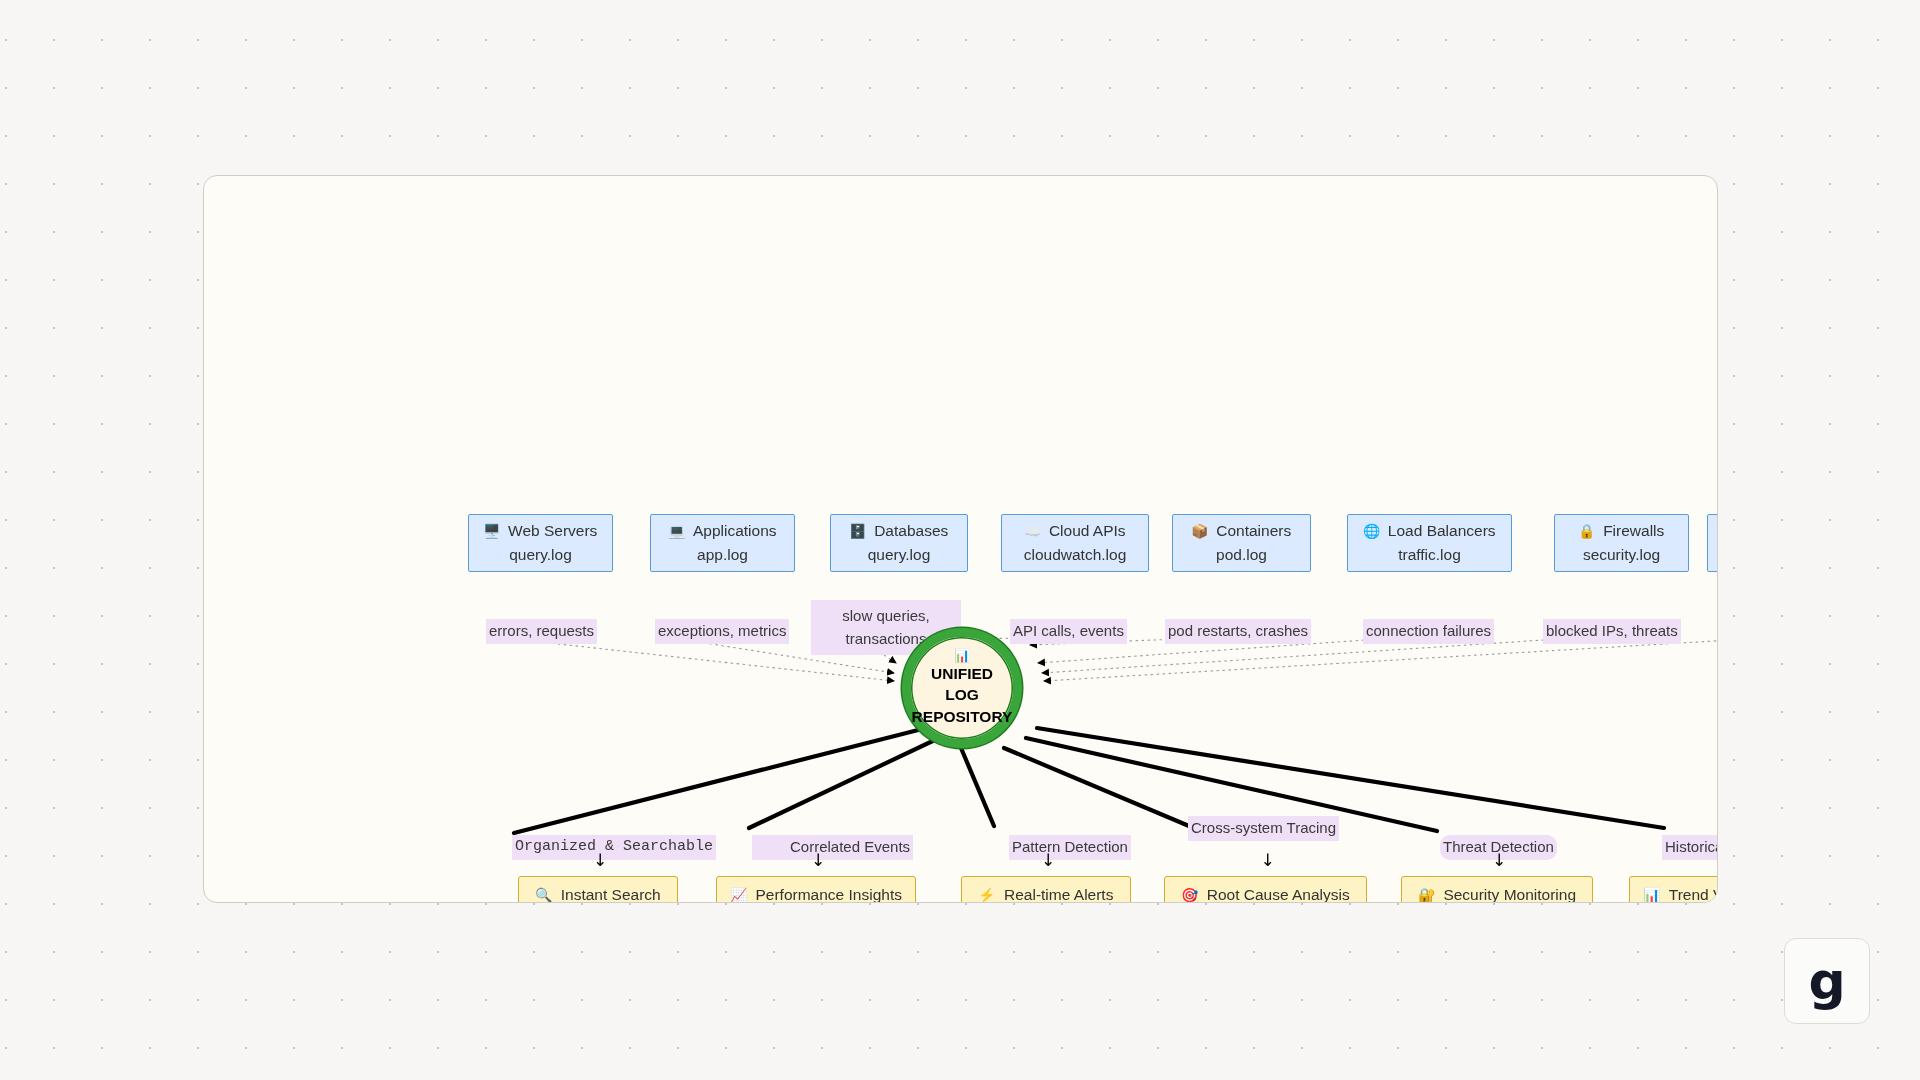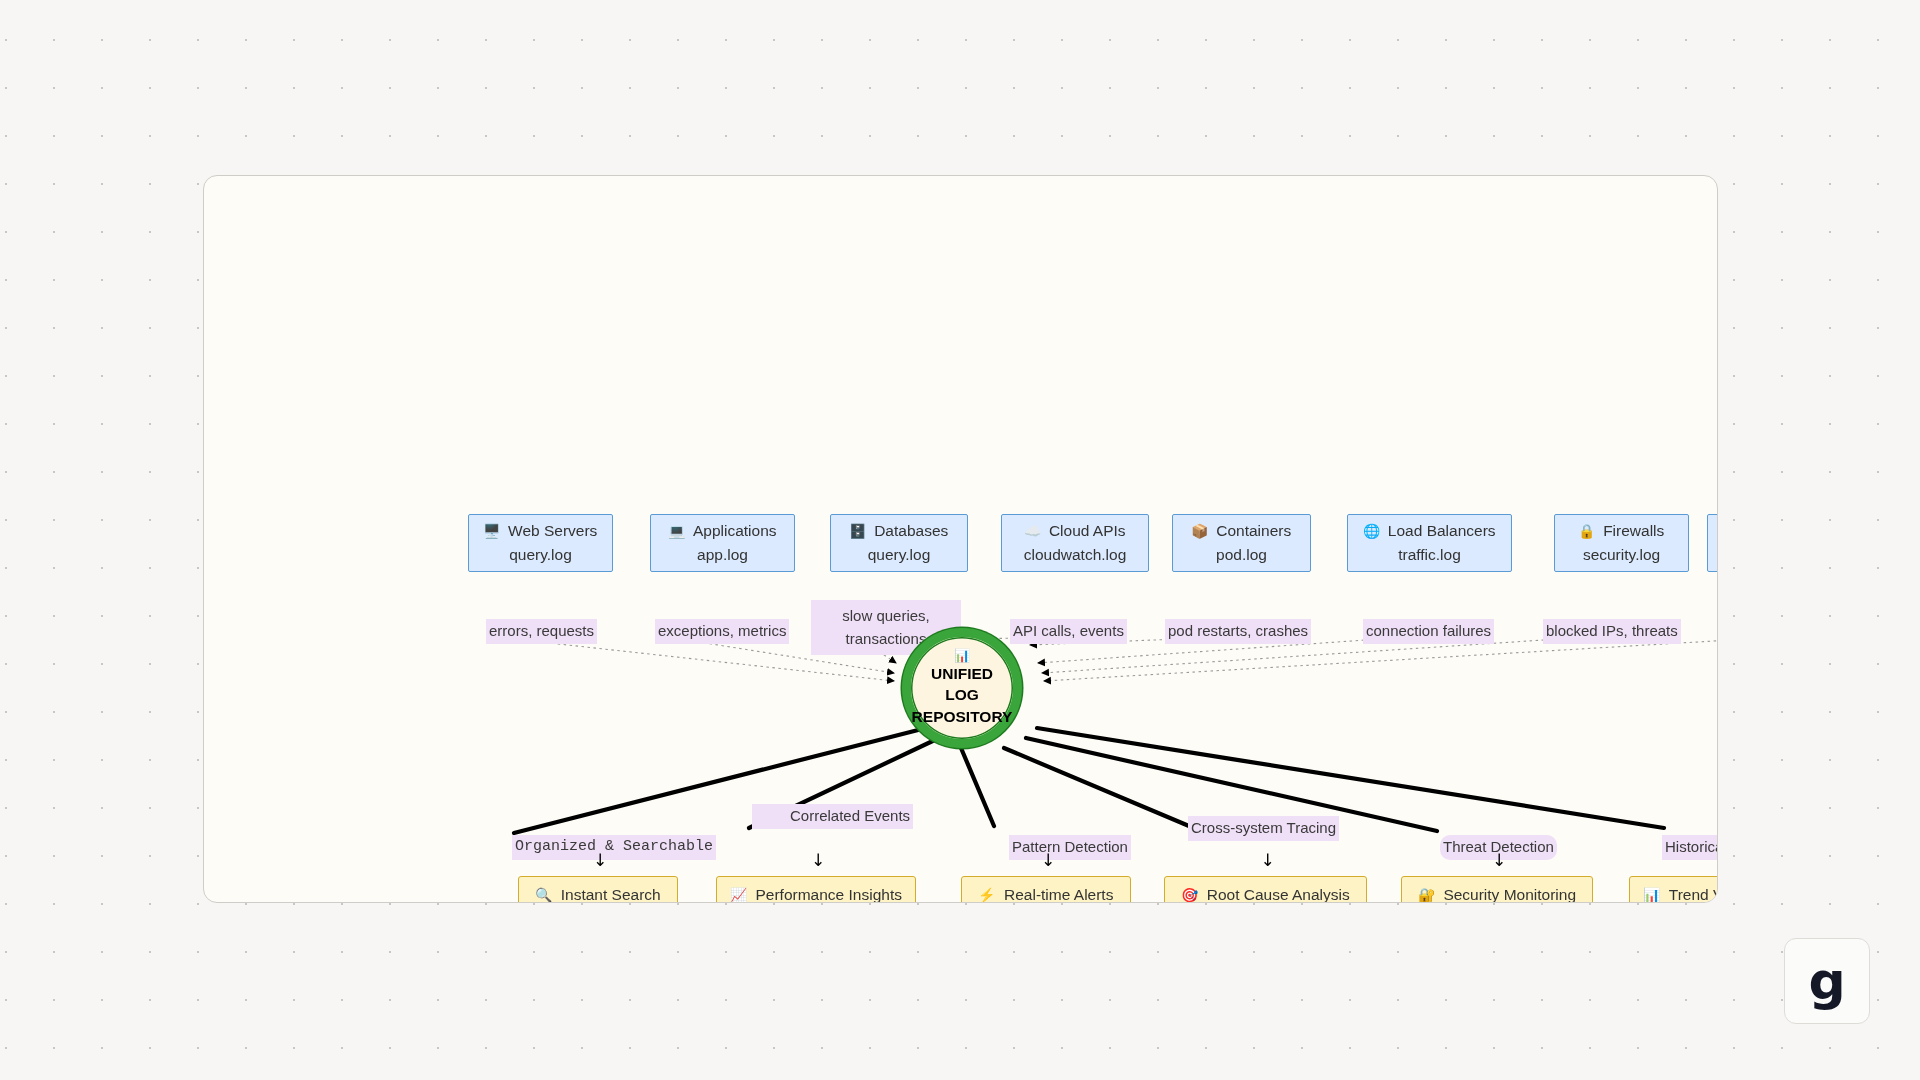--- a/index.html
+++ b/index.html
@@ -273,21 +273,21 @@
           <span>Security Monitoring</span>
         </div>
         <div class="node out-box" style="left: 1425px; top: 700px; width: 185px;">
           <span class="emoji">📊</span>
           <span>Trend Visualization</span>
         </div>
       </div>
     <div id="out-labels-layer">
         <div class="edge-label" style="left: 308px; top: 659px; font-family: Liberation Mono, monospace;">Organized &amp; Searchable</div>
         <div class="down-arrow" style="left: 389px; top: 676px;">↓</div>
-        <div class="edge-label" style="left: 548px; top: 628px; padding-left: 38px;">Correlated Events</div>
+        <div class="edge-label" style="left: 548px; top: 659px; padding-left: 38px;">Correlated Events</div>
         <div class="down-arrow" style="left: 607px; top: 676px;">↓</div>
         <div class="edge-label" style="left: 777px; top: 659px; margin-left: 28px;">Pattern Detection</div>
         <div class="down-arrow" style="left: 837px; top: 676px;">↓</div>
         <div class="edge-label" style="left: 984px; top: 640px;">Cross-system Tracing</div>
         <div class="down-arrow" style="left: 1056.5px; top: 676px;">↓</div>
         <div class="edge-label" style="left: 1236px; top: 659px; border-radius: 10px;">Threat Detection</div>
         <div class="down-arrow" style="left: 1288px; top: 676px;">↓</div>
         <div class="edge-label" style="left: 1458px; top: 659px;">Historical Analysis</div>
         <div class="down-arrow" style="left: 1512.5px; top: 676px;">↓</div>
       </div>

